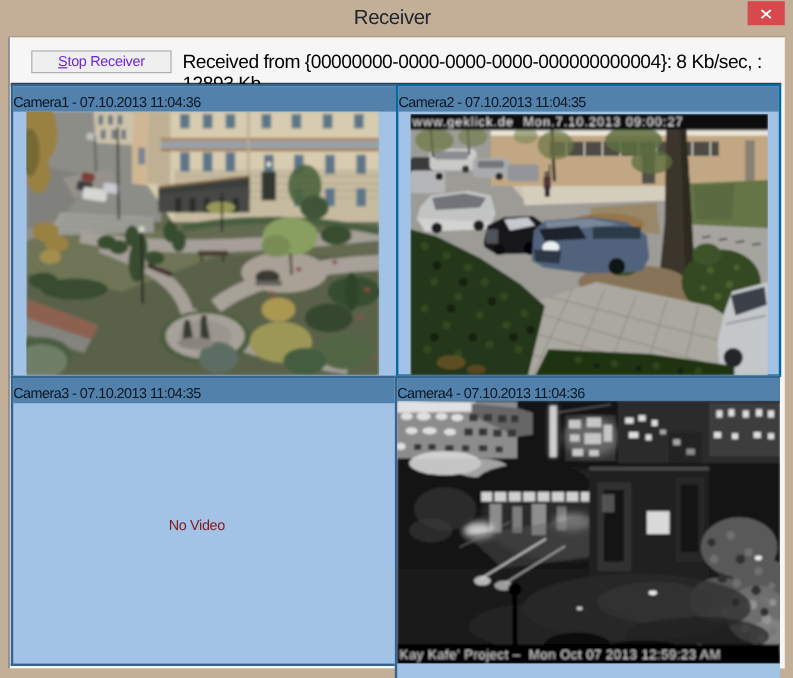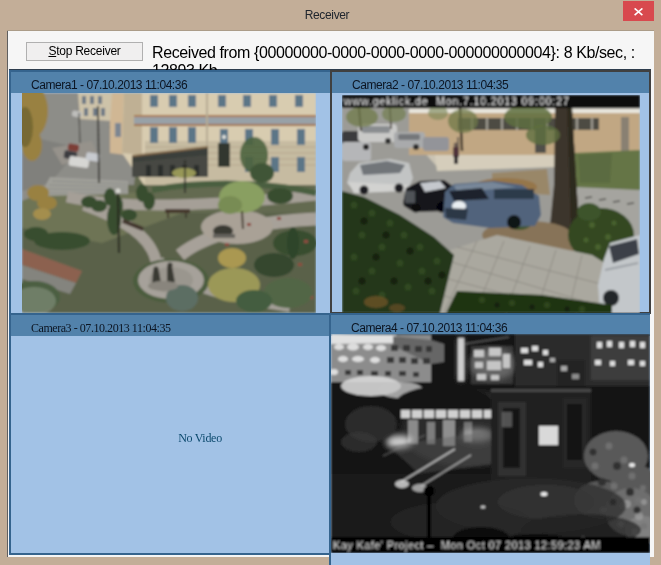--- a/index.html
+++ b/index.html
@@ -1,32 +1,32 @@
 <!DOCTYPE html>
 <html><head>
 <meta charset="utf-8">
 <style>
   html,body{margin:0;padding:0;}
   body{width:661px;height:565px;overflow:hidden;font-family:"Liberation Sans",sans-serif;}
   #win{position:absolute;left:0;top:0;width:661px;height:565px;background:#c3ae98;}
-  #title{position:absolute;left:0;top:10px;width:654px;text-align:center;font-size:12px;line-height:10px;letter-spacing:-0.35px;color:#20262e;}
+  #title{position:absolute;left:0;top:10px;width:654px;text-align:center;font-size:17px;line-height:10px;letter-spacing:-0.35px;color:#20262e;}
   #close{position:absolute;left:623px;top:1px;width:31px;height:20px;background:#d8494e;}
   #close svg{position:absolute;left:11px;top:7px;}
   #content{position:absolute;left:7px;top:31px;width:647px;height:526px;background:#f6f6f6;border-left:1px solid #5f5f5f;box-sizing:border-box;}
   #topline{position:absolute;left:7px;top:30px;width:647px;height:1px;background:#ab9c88;}
-  #btn{position:absolute;left:26px;top:42px;width:117px;height:19px;background:#f0efef;border:1px solid #b0b0b0;box-sizing:border-box;font-size:12px;letter-spacing:-0.25px;color:#000000;text-align:center;line-height:17px;}
+  #btn{position:absolute;left:26px;top:42px;width:117px;height:19px;background:#f0efef;border:1px solid #b0b0b0;box-sizing:border-box;font-size:12px;letter-spacing:-0.25px;color:#6d28d9;text-align:center;line-height:17px;}
   #lbl{position:absolute;left:152px;top:43.5px;font-size:16px;letter-spacing:-0.4px;color:#000;}
   .panel{position:absolute;background:#a2c2e6;box-sizing:border-box;}
   #p1{left:9px;top:70px;width:321px;height:243px;border:solid #35648e;border-width:2px 0 0 2px;}
-  #p2{left:330px;top:70px;width:321px;height:244px;border:2px solid #404040;}
-  #p3{left:9px;top:313px;width:320px;height:242px;border:solid #35648e;border-width:2px 0 2px 2px;font-family:Liberation Serif, serif;}
+  #p2{left:330px;top:70px;width:321px;height:244px;border:2px solid #0369a1;}
+  #p3{left:9px;top:313px;width:320px;height:242px;border:solid #35648e;border-width:2px 0 2px 2px;}
   #p4{left:329px;top:313px;width:321px;height:306px;border:solid #35648e;border-width:2px 0 2px 2px;}
-  .hdr{position:absolute;left:0;top:0;right:0;height:21px;background:#5282ab;color:#0c1522;font-size:12px;letter-spacing:-0.45px;padding-left:20px;line-height:26px;}
+  .hdr{position:absolute;left:0;top:0;right:0;height:21px;background:#5282ab;color:#0c1522;font-size:12px;letter-spacing:-0.45px;padding-left:0;line-height:26px;}
   .img{position:absolute;}
-  #novid{position:absolute;left:0;top:116px;width:306px;text-align:center;font-size:12px;letter-spacing:-0.3px;color:#0c4a6e;margin-left:36px;}
+  #novid{position:absolute;left:0;top:116px;width:306px;text-align:center;font-size:12px;letter-spacing:-0.3px;color:#7f1d1d;}
 </style>
 </head>
 <body>
 <div id="win">
   <div id="title">Receiver</div>
   <div id="close">
       <svg width="9" height="7.5" viewBox="0 0 9 7.5">
         <path d="M0.6 0.4 L8.4 7.1 M8.4 0.4 L0.6 7.1" stroke="#ffffff" stroke-width="1.6" fill="none"></path>
       </svg>
     </div>

